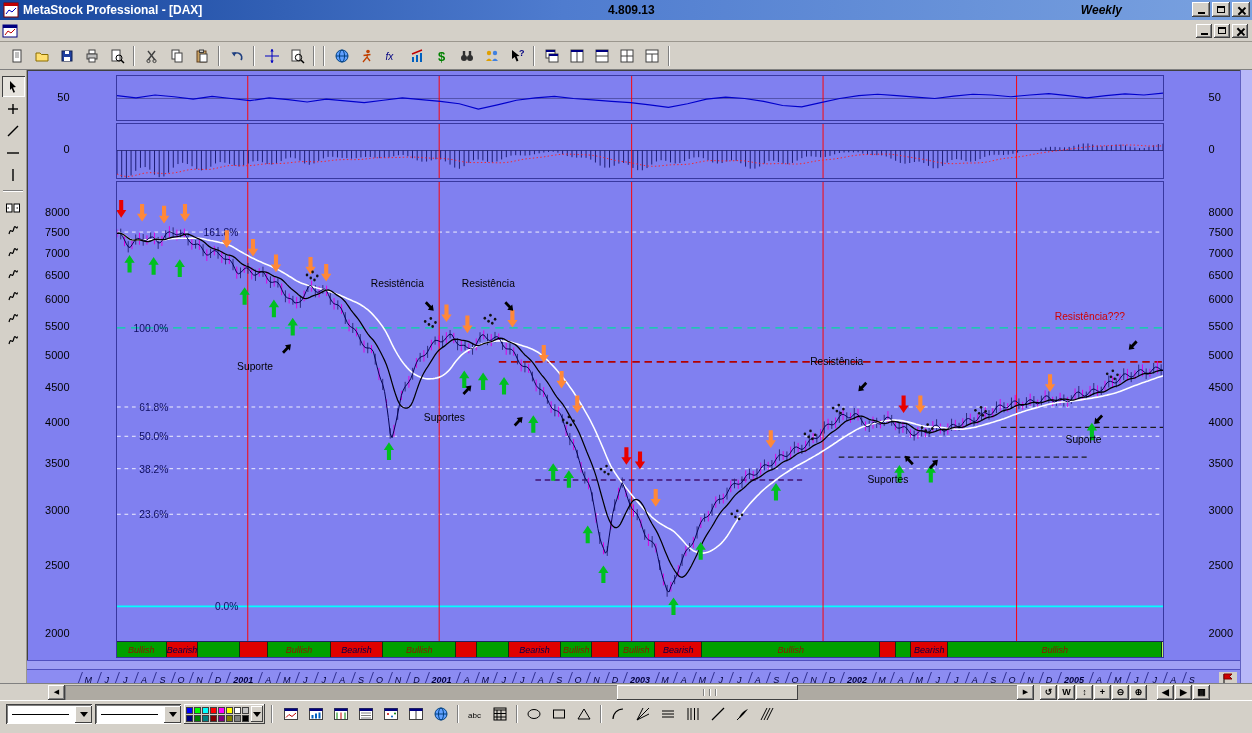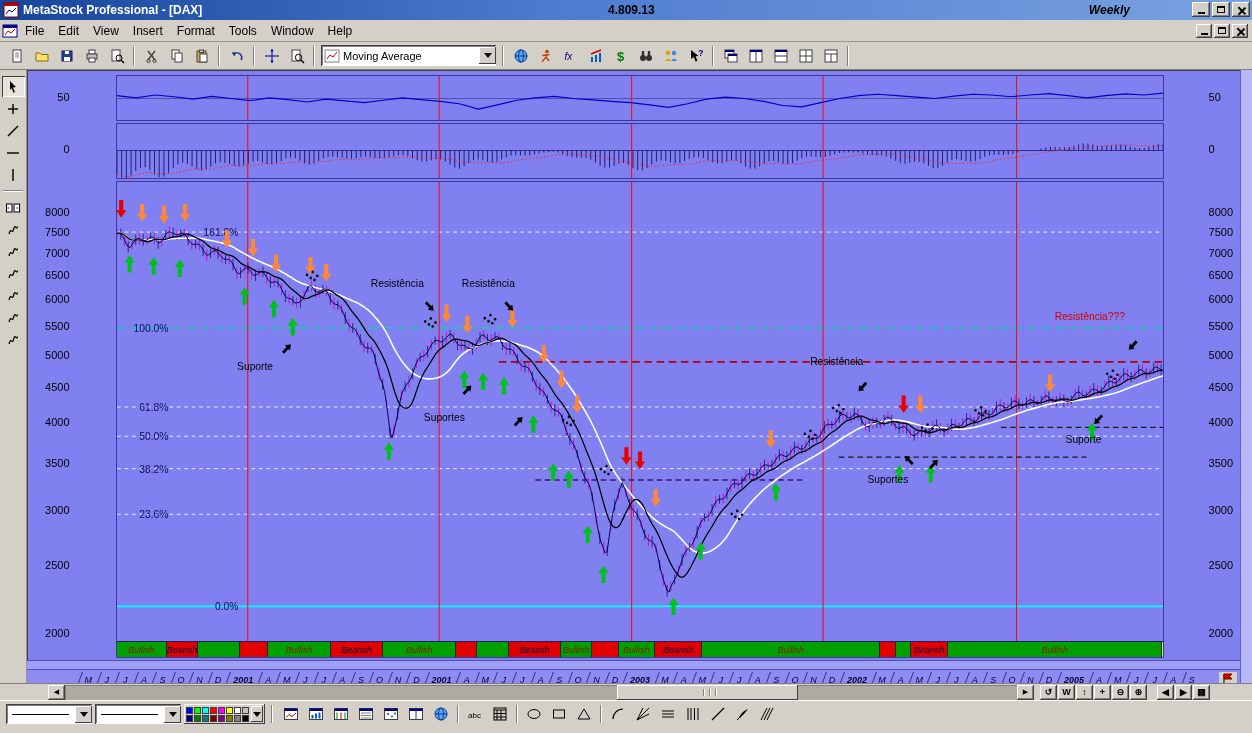--- a/index.html
+++ b/index.html
@@ -2,21 +2,21 @@
 <html><head>
 <meta charset="utf-8">
 <style>
 *{margin:0;padding:0;box-sizing:border-box;}
 html,body{width:1252px;height:733px;overflow:hidden;font-family:"Liberation Sans",sans-serif;background:#d4d0c8;}
 .app{width:1252px;height:727px;display:flex;flex-direction:column;position:relative;}
 
 .titlebar{height:20px;background:linear-gradient(90deg,#16459c,#4f7ccf 45%,#7aa2e0);display:flex;align-items:center;padding:0 3px;gap:4px;position:relative;flex:0 0 auto;}
 .title-text{color:#fff;font-weight:bold;font-size:12px;white-space:nowrap;}
 .quote{position:absolute;left:608px;color:#000;font-weight:bold;font-size:12px;}
-.periodicity{position:absolute;right:122px;color:#000;font-weight:bold;font-style:italic;font-size:12px;text-align:center;}
+.periodicity{position:absolute;right:130px;color:#000;font-weight:bold;font-style:italic;font-size:12px;text-align:center;}
 .winbtns{position:absolute;right:2px;top:2px;display:flex;gap:2px;}
 .wbtn{width:18px;height:15px;background:#d4d0c8;border:none;box-shadow:inset -1px -1px 0 #404040,inset 1px 1px 0 #fff,inset -2px -2px 0 #808080;display:flex;align-items:center;justify-content:center;position:relative;cursor:default;}
 .g-min{width:7px;height:2px;background:#000;margin-top:7px;}
 .g-max{width:8px;height:7px;border:1px solid #000;border-top-width:2px;}
 .g-x{position:relative;width:8px;height:8px;}
 .g-x::before,.g-x::after{content:"";position:absolute;left:3.5px;top:0;width:1.6px;height:10px;background:#000;}
 .g-x::before{transform:rotate(45deg);}.g-x::after{transform:rotate(-45deg);}
 
 .menubar{height:22px;background:#d4d0c8;display:flex;align-items:center;font-size:12px;padding:0 2px;border-bottom:1px solid #9b978e;flex:0 0 auto;}
 .menu-item{padding:2px 7px;color:#000;}
@@ -110,30 +110,20 @@
         </button>
     </span>
   </div>
 
   <div class="menubar">
     <span class="ic"><svg viewBox="0 0 16 16">
           <rect x="1" y="2" width="14" height="12" fill="#fff" stroke="#000080"></rect>
           <rect x="1" y="2" width="14" height="3" fill="#000080"></rect>
           <polyline points="3,12 6,8 9,10 13,6" fill="none" stroke="#c00000"></polyline>
         </svg></span>
-    <span id="menuitems" style="display:flex;">
-        <span class="menu-item">File</span>
-        <span class="menu-item">Edit</span>
-        <span class="menu-item">View</span>
-        <span class="menu-item">Insert</span>
-        <span class="menu-item">Format</span>
-        <span class="menu-item">Tools</span>
-        <span class="menu-item">Window</span>
-        <span class="menu-item">Help</span>
-      </span>
     <span class="mdibtns">
       <button class="wbtn">
           <span class="g-min"></span>
         </button>
       <button class="wbtn">
           <span class="g-max"></span>
         </button>
       <button class="wbtn">
           <span class="g-x"></span>
         </button>
@@ -212,30 +202,20 @@
         </svg>
       </button>
       <button class="tbtn">
         <svg class="ic" viewBox="0 0 16 16">
           <rect x="3" y="2" width="8" height="11" fill="#fff" stroke="#404040"></rect>
           <circle cx="9.5" cy="9.5" r="3.2" fill="none" stroke="#000"></circle>
           <line x1="12" y1="12" x2="15" y2="15" stroke="#000" stroke-width="1.5"></line>
         </svg>
       </button>
       <div class="tsep"></div>
-      <div class="ind-dd">
-        <svg class="ic" viewBox="0 0 16 16">
-          <rect x="1" y="2" width="14" height="12" fill="#fff" stroke="#808080"></rect>
-          <polyline points="3,11 6,7 9,9 13,4" fill="none" stroke="#c00000"></polyline>
-        </svg>
-        <span class="dd-text">Moving Average</span>
-        <span class="dd-btn">
-          <span class="tri-down"></span>
-        </span>
-      </div>
       <div class="tsep"></div>
       <button class="tbtn">
         <svg class="ic" viewBox="0 0 16 16">
           <circle cx="8" cy="8" r="6" fill="#60a0ff" stroke="#004080"></circle>
           <ellipse cx="8" cy="8" rx="2.5" ry="6" fill="none" stroke="#004080"></ellipse>
           <line x1="2" y1="8" x2="14" y2="8" stroke="#004080"></line>
         </svg>
       </button>
       <button class="tbtn">
         <svg class="ic" viewBox="0 0 16 16">

